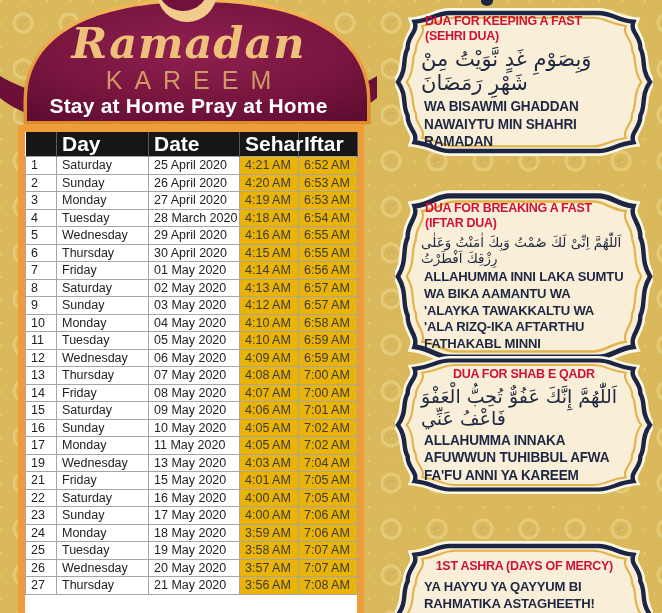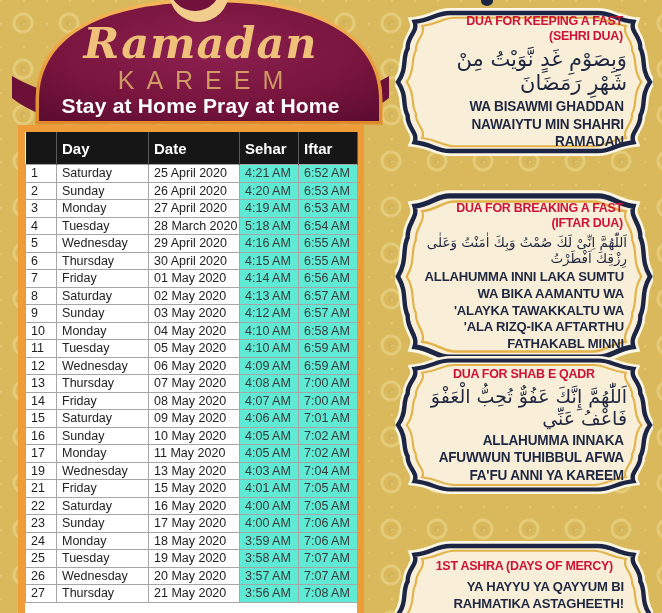--- a/index.html
+++ b/index.html
@@ -7,49 +7,49 @@
   .page{
     position:relative;width:662px;height:613px;overflow:hidden;
     background-color:#d9b95c;
     background-image:
       radial-gradient(circle at 50% 50%, rgba(240,222,150,0) 7px, rgba(240,222,150,.50) 8px, rgba(240,222,150,.50) 10px, rgba(240,222,150,0) 11px),
       radial-gradient(circle at 0 0, rgba(240,222,150,.40) 0 2px, rgba(240,222,150,0) 3px),
       radial-gradient(circle at 23px 23px, rgba(200,170,90,.35) 0 3px, rgba(200,170,90,0) 4px);
     background-size:46px 46px,23px 23px,46px 46px;
   }
   
-  .header{position:absolute;left:12px;top:0;width:377px;height:133px;padding-left:46px;}
+  .header{position:absolute;left:0;top:0;width:377px;height:133px;padding-left:46px;}
   .header svg{position:absolute;left:0;top:0;}
   .h-text{position:absolute;left:0;width:377px;text-align:center;}
   .h-script{top:18px;font:italic 700 43px "DejaVu Serif",serif;color:#eec07a;letter-spacing:1px;}
   .h-kareem{top:66px;font:300 25px "Liberation Sans",sans-serif;color:#cf9a63;letter-spacing:12px;text-indent:12px;}
   .h-tagline{top:94px;font:bold 21px "Liberation Sans",sans-serif;color:#ffffff;letter-spacing:.2px;}
   
   .table-frame{
     position:absolute;left:18px;top:125px;width:346px;height:520px;
     border:7px solid #ef9d38;background:#ffffff;box-sizing:border-box;
   }
   table.cal{border-collapse:collapse;width:332px;table-layout:fixed;}
   table.cal th{
-    background:#161616;color:#ffffff;font-size:15px;font-weight:bold;text-align:left;
-    height:32px;padding:0 5px;border-right:1px solid #5a5a5a;
+    background:#161616;color:#ffffff;font-size:21px;font-weight:bold;text-align:left;
+    height:24px;padding:0 5px;border-right:1px solid #5a5a5a;
   }
   table.cal td{
     height:16.5px;line-height:16.5px;padding:0 5px;font-size:12.5px;color:#222222;
     background:#ffffff;border:1px solid #a6a6a6;overflow:hidden;white-space:nowrap;
   }
-  table.cal td.time-cell{background:#5eead4;color:#3a3a3a;}
+  table.cal td.time-cell{background:#eab308;color:#3a3a3a;}
   col.c-num{width:31px;}col.c-day{width:92px;}col.c-date{width:91px;}col.c-seh{width:59px;}col.c-ift{width:59px;}
   
   .card{position:absolute;left:395px;width:258px;}
   .card svg{position:absolute;left:0;top:0;width:100%;height:100%;}
   .card-inner{
     position:absolute;left:26px;right:26px;top:0;bottom:0;
     display:flex;flex-direction:column;align-items:center;justify-content:center;
-    text-align:right;
+    text-align:left;
   }
   .dua-title{color:#ce1134;font-weight:bold;font-size:13px;letter-spacing:-.3px;transform:scaleX(.96);}
   .dua-arabic{direction:rtl;font-family:"DejaVu Sans",sans-serif;color:#1f2840;margin:4px 0 3px;}
   .dua-latin{color:#1e2742;font-weight:bold;font-size:14px;line-height:1.25;letter-spacing:-.2px;transform:scaleX(.97);}
   .card1{top:7px;height:150px;}   .card1 .dua-arabic{font-size:21px;}
   .card2{top:189px;height:175px;} .card2 .dua-arabic{font-size:13.5px;} .card2 .dua-latin{font-size:13.5px;}
   .card3{top:355px;height:140px;} .card3 .dua-arabic{font-size:19px;}
   .card4{top:540px;height:150px;} .card4 .dua-latin{font-size:13.5px;}
   .top-ornament{position:absolute;left:481px;top:-4px;width:12px;height:10px;background:#1d2544;border-radius:0 0 50% 50%;}
 </style>
@@ -125,21 +125,21 @@
             <td>3</td>
             <td>Monday</td>
             <td>27 April 2020</td>
             <td class="time-cell">4:19 AM</td>
             <td class="time-cell">6:53 AM</td>
           </tr>
           <tr>
             <td>4</td>
             <td>Tuesday</td>
             <td>28 March 2020</td>
-            <td class="time-cell">5:18 AM</td>
+            <td class="time-cell">4:18 AM</td>
             <td class="time-cell">6:54 AM</td>
           </tr>
           <tr>
             <td>5</td>
             <td>Wednesday</td>
             <td>29 April 2020</td>
             <td class="time-cell">4:16 AM</td>
             <td class="time-cell">6:55 AM</td>
           </tr>
           <tr>

